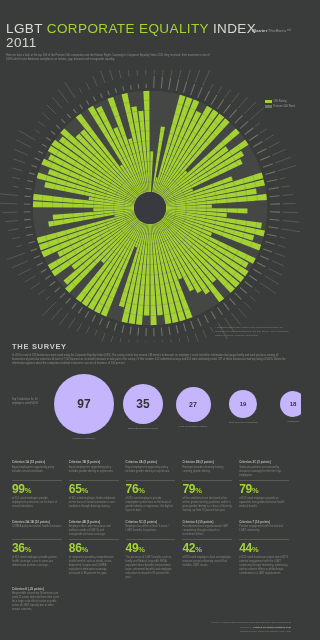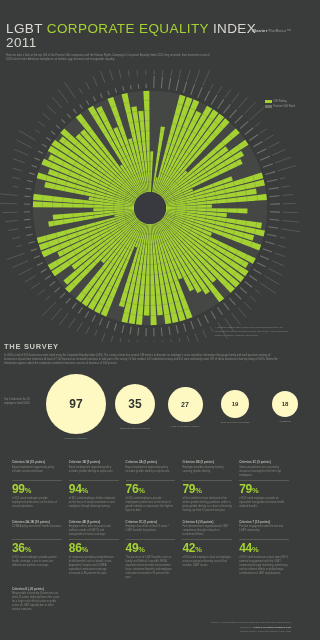--- a/index.html
+++ b/index.html
@@ -38,33 +38,33 @@
   .legend-sw { width: 7px; height: 3px; display: block; }
   .legend-sw.a { background: #a4d233; }
   .legend-sw.b { background: #6e7269; }
   .legend-txt { font-size: 2.6px; color: #9b9e96; letter-spacing: .04px; }
   .footnote {
     position: absolute; right: 6px; bottom: 4px; width: 80px;
     font-size: 2.5px; line-height: 1.6; color: #83867f;
   }
 
   
-  .survey { position: relative; padding: 0 4px; }
+  .survey { position: relative; padding: 0 12px; }
   .survey-h { font-size: 7.5px; color: #c9cbc4; letter-spacing: .7px; margin-bottom: 3px; }
   .survey-intro { width: 278px; font-size: 2.6px; line-height: 1.6; color: #8a8d86; }
 
   .circles { position: relative; height: 80px; margin-top: 8px; }
   .c-note {
     position: absolute; left: 0; top: 24px; width: 36px;
     font-size: 2.6px; line-height: 1.55; color: #8a8d86;
   }
   .bubble-set { position: absolute; left: 42px; top: 0; display: flex; align-items: center; gap: 8px; }
   .bubble-col { display: flex; flex-direction: column; align-items: center; }
   .bubble {
-    background: #fef9c3; border-radius: 50%;
+    background: #c4b5fd; border-radius: 50%;
     display: flex; align-items: center; justify-content: center;
     color: #32352f; font-weight: bold;
   }
   .bubble-label {
     margin-top: 3px; text-align: center; font-size: 2.5px;
     line-height: 1.5; color: #8e918a; width: 42px;
   }
 
   
   .grid {
@@ -465,21 +465,21 @@
         <div class="crit-title">Criterion 1A (15 points)</div>
         <div class="crit-desc">Equal employment opportunity policy includes sexual orientation.</div>
         <div class="rule"></div>
         <div class="pct"><span>99</span><span class="sm">%</span></div>
         <div class="stat-desc">of 615 rated employers provide employment protections on the basis of sexual orientation.</div>
       </div>
       <div class="cell">
         <div class="crit-title">Criterion 1B (5 points)</div>
         <div class="crit-desc">Equal employment opportunity policy includes gender identity or expression.</div>
         <div class="rule"></div>
-        <div class="pct"><span>94</span><span class="sm">%</span></div>
+        <div class="pct"><span>65</span><span class="sm">%</span></div>
         <div class="stat-desc">of 615 rated employers further elaborate on the basis of sexual orientation in non-workplace through diversity training.</div>
       </div>
       <div class="cell">
         <div class="crit-title">Criterion 2A (5 points)</div>
         <div class="crit-desc">Equal employment opportunity policy includes gender identity or expression.</div>
         <div class="rule"></div>
         <div class="pct"><span>76</span><span class="sm">%</span></div>
         <div class="stat-desc">of 615 rated employers provide employment protections on the basis of gender identity or expression, the highest figure to date.</div>
       </div>
       <div class="cell">

